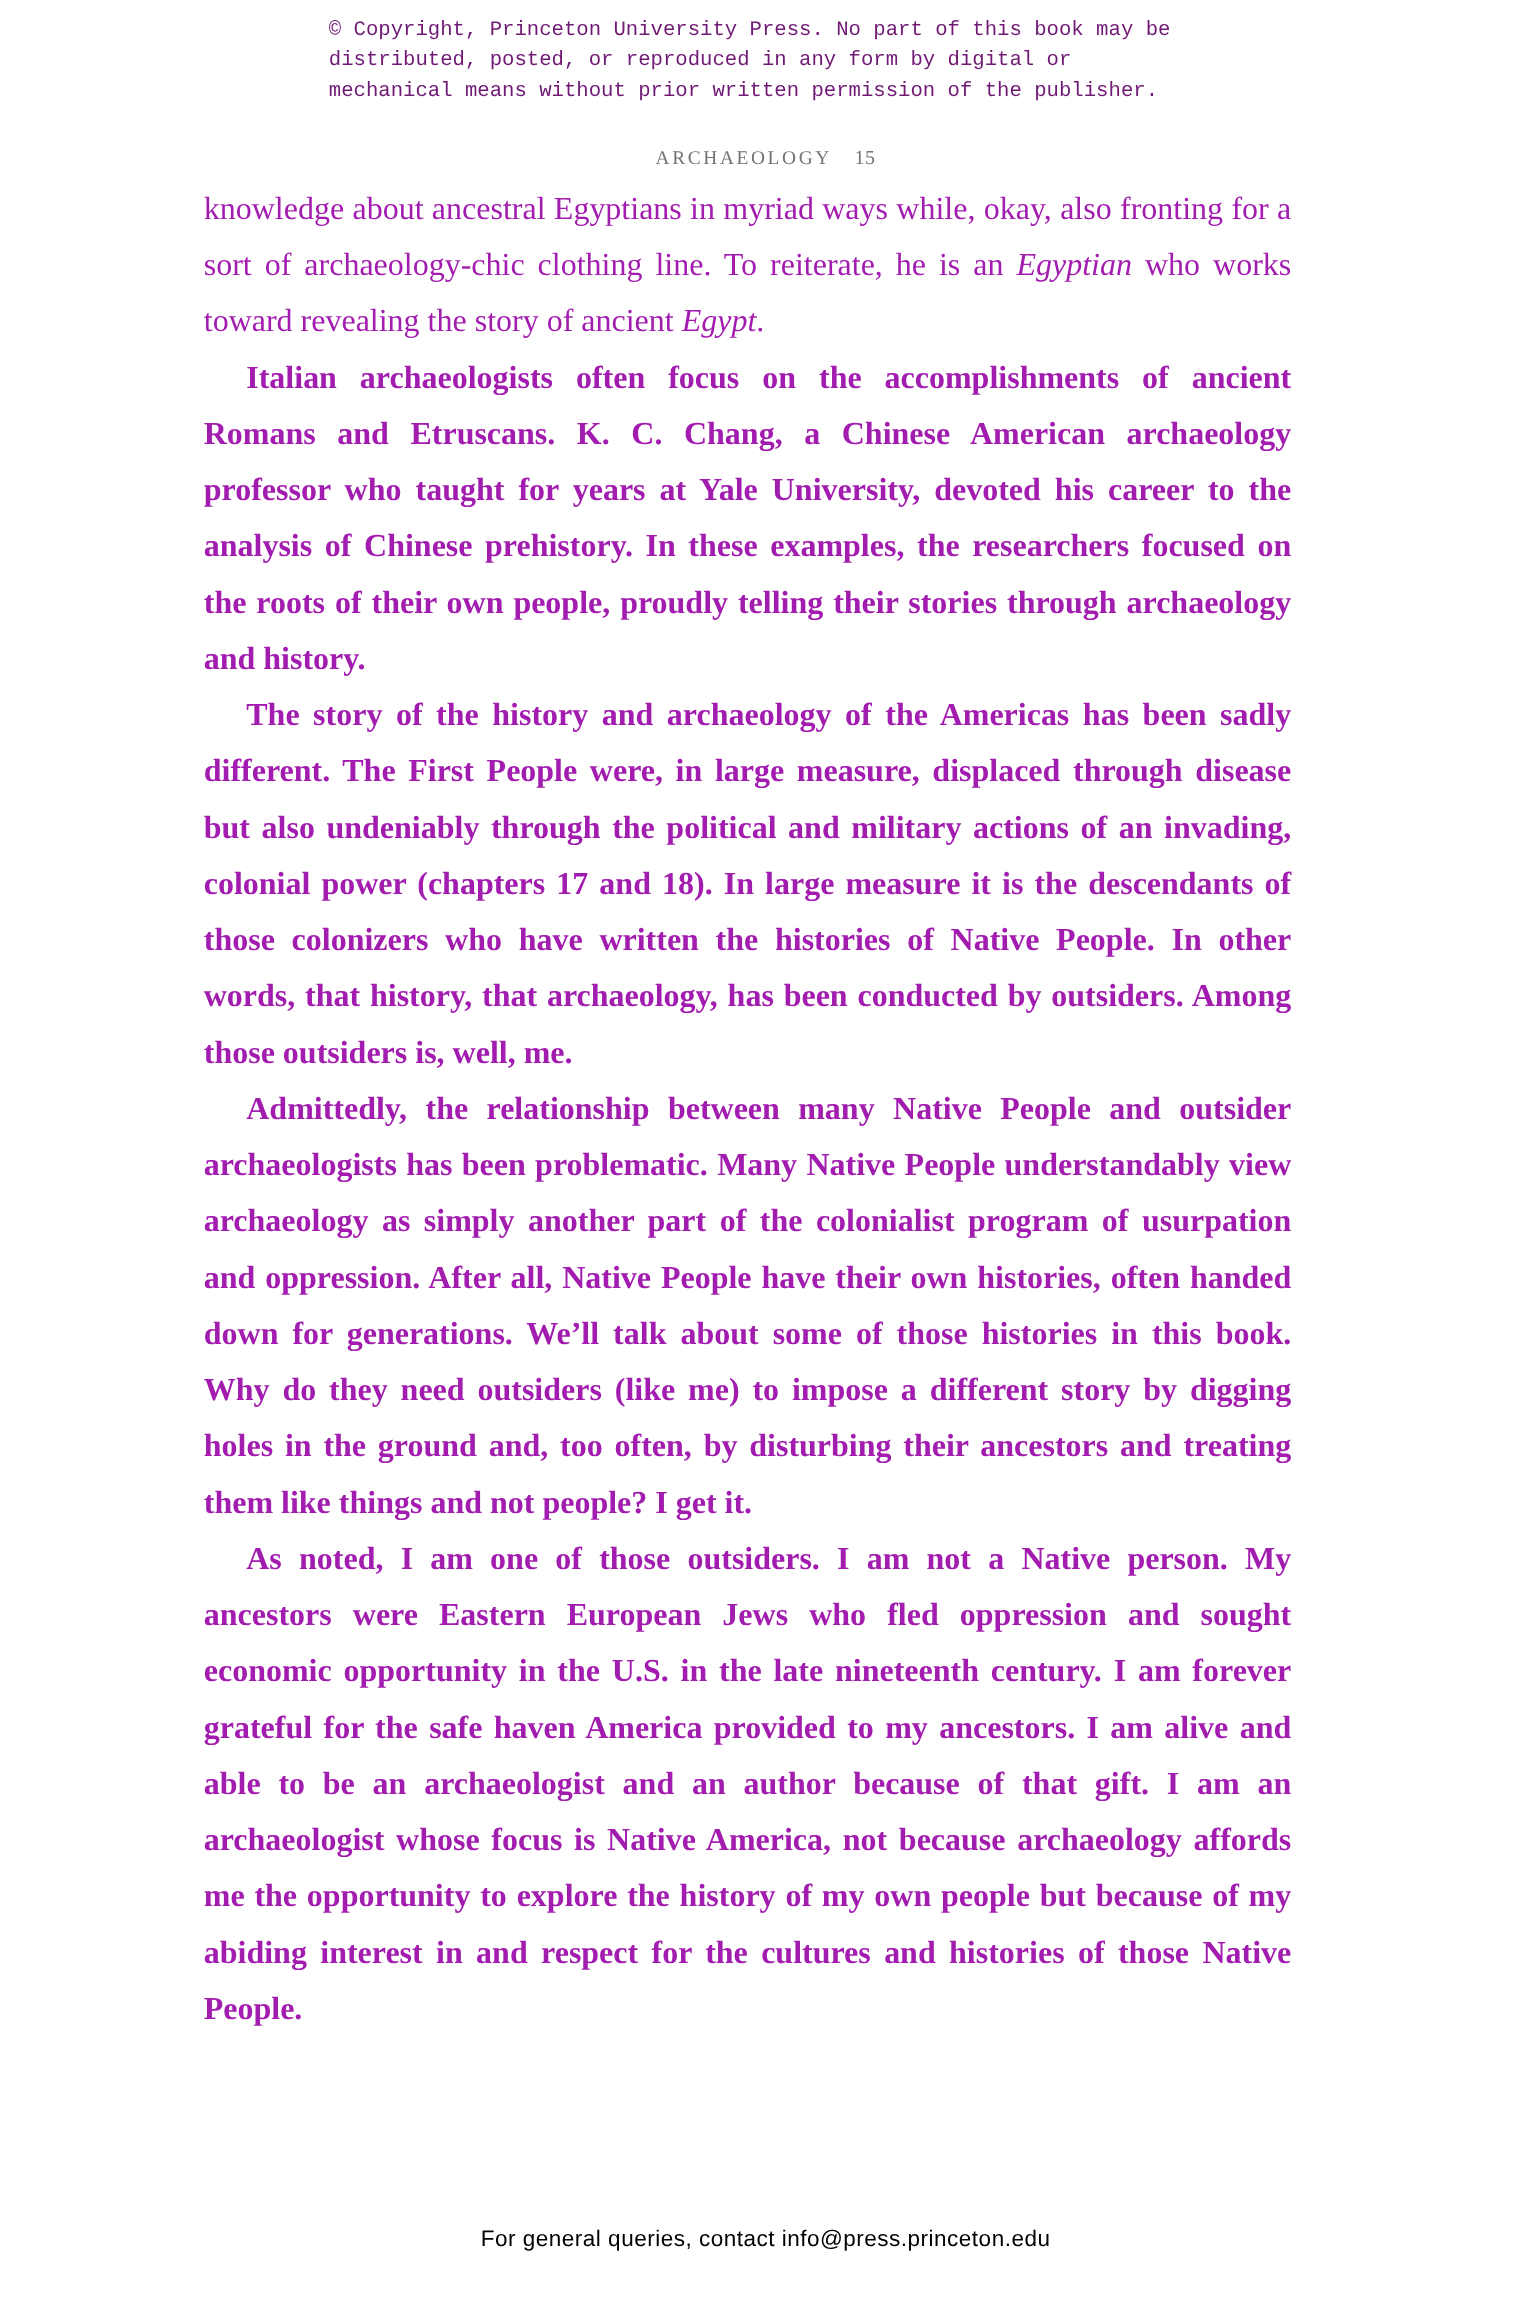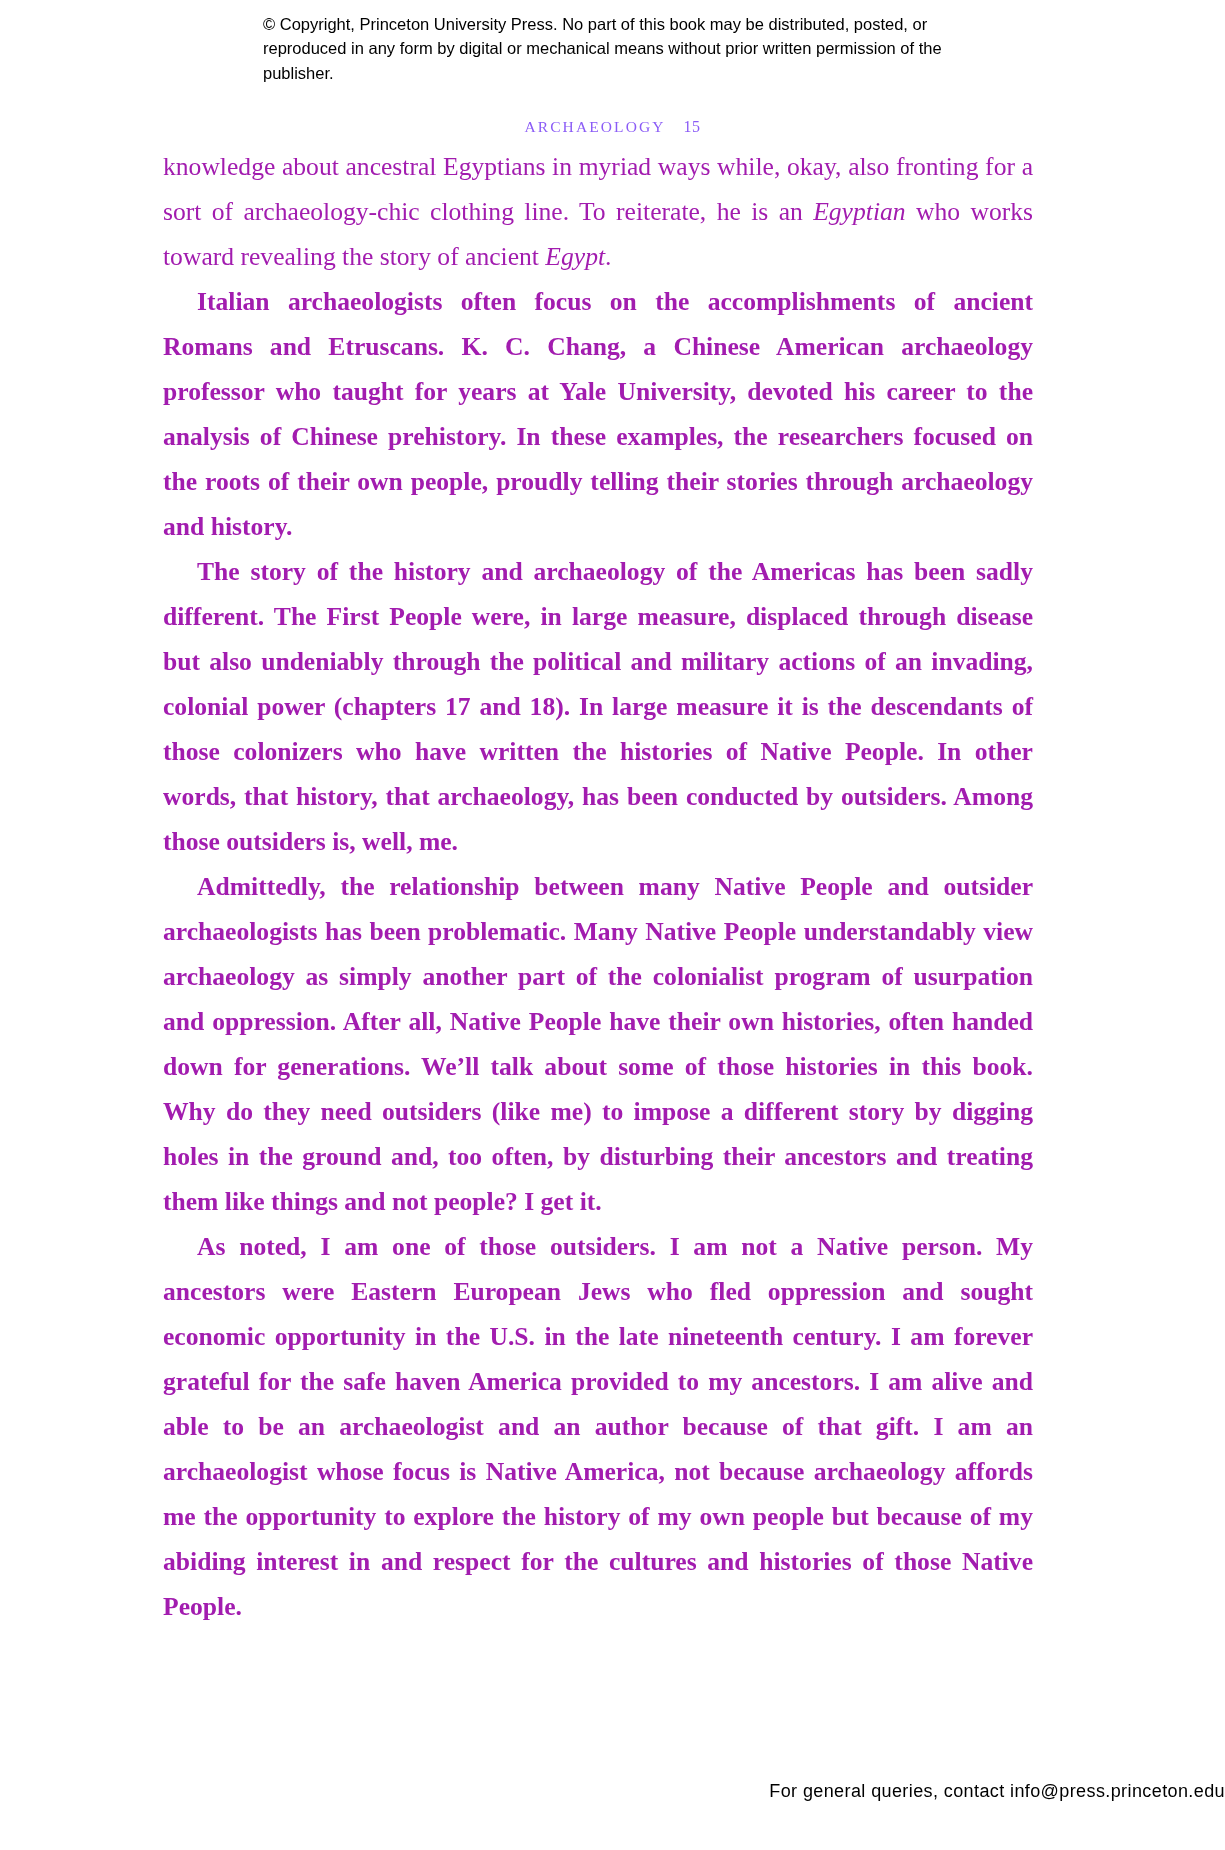--- a/index.html
+++ b/index.html
@@ -20,38 +20,38 @@
     height: 1850px;
     box-sizing: border-box;
   }
 
   
   .copyright {
     position: absolute;
     top: 12px;
     left: 263px;
     width: 700px;
-    font-family: Liberation Sans, sans-serif;
+    font-family: Liberation Mono, monospace;
     font-size: 16.5px;
     line-height: 1.48;
     text-align: left;
-    color: #000000;
+    color: #701a75;
   }
 
   
   .running-head {
     position: absolute;
     top: 118px;
     left: 0;
     width: 1225px;
     text-align: center;
     font-family: "Liberation Serif", serif;
     font-size: 15.5px;
     letter-spacing: 2.1px;
-    color: #8b5cf6;
+    color: #737373;
   }
   .running-head .rh-title {
     display: inline;
   }
   .running-head .rh-page {
     display: inline;
     margin-left: 18px;
     letter-spacing: 0.5px;
     font-size: 16px;
   }
@@ -80,21 +80,21 @@
   .body-text em {
     font-style: italic;
   }
 
   
   .footer {
     position: absolute;
     bottom: 48px;
     left: 0;
     width: 1225px;
-    text-align: right;
+    text-align: center;
     font-family: "Liberation Sans", sans-serif;
     font-size: 18px;
     letter-spacing: 0.4px;
     color: #000;
     margin-top: 44px;
   }
 </style>
 </head>
 <body>
 

